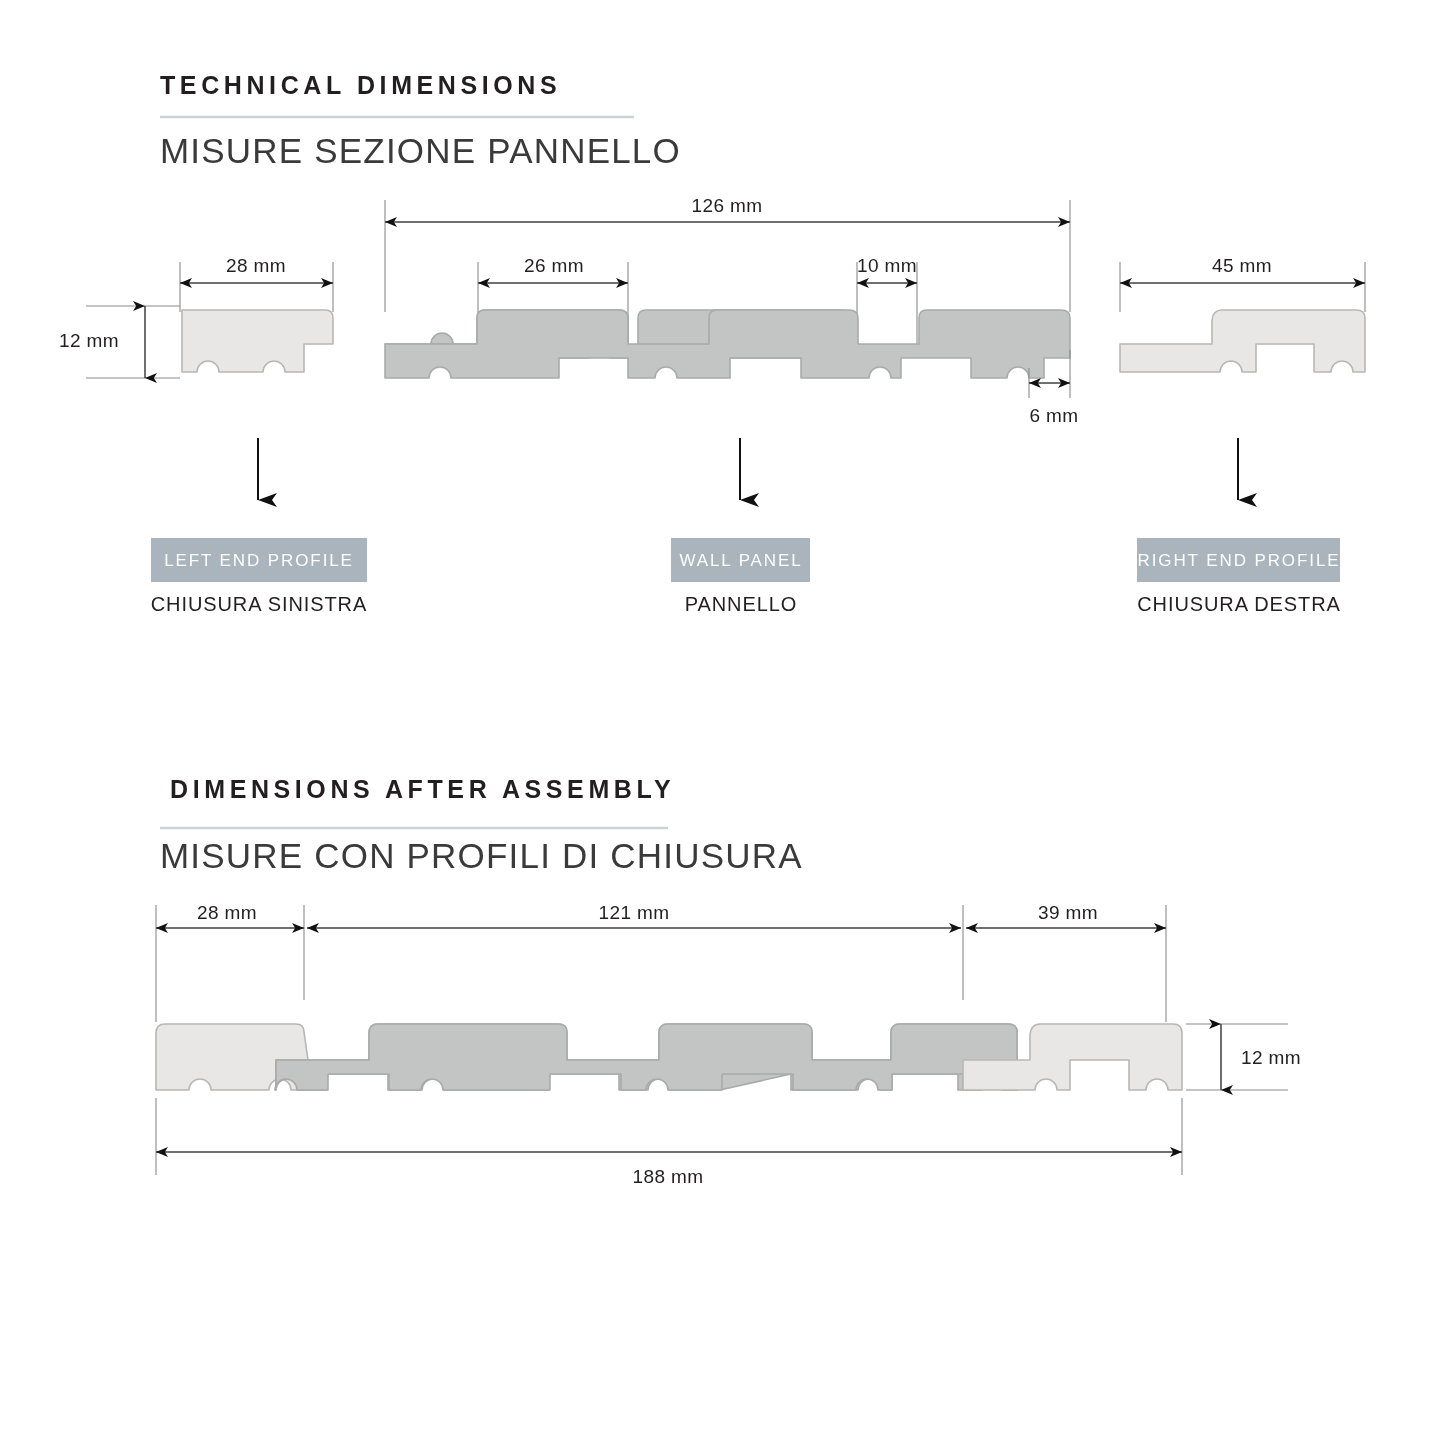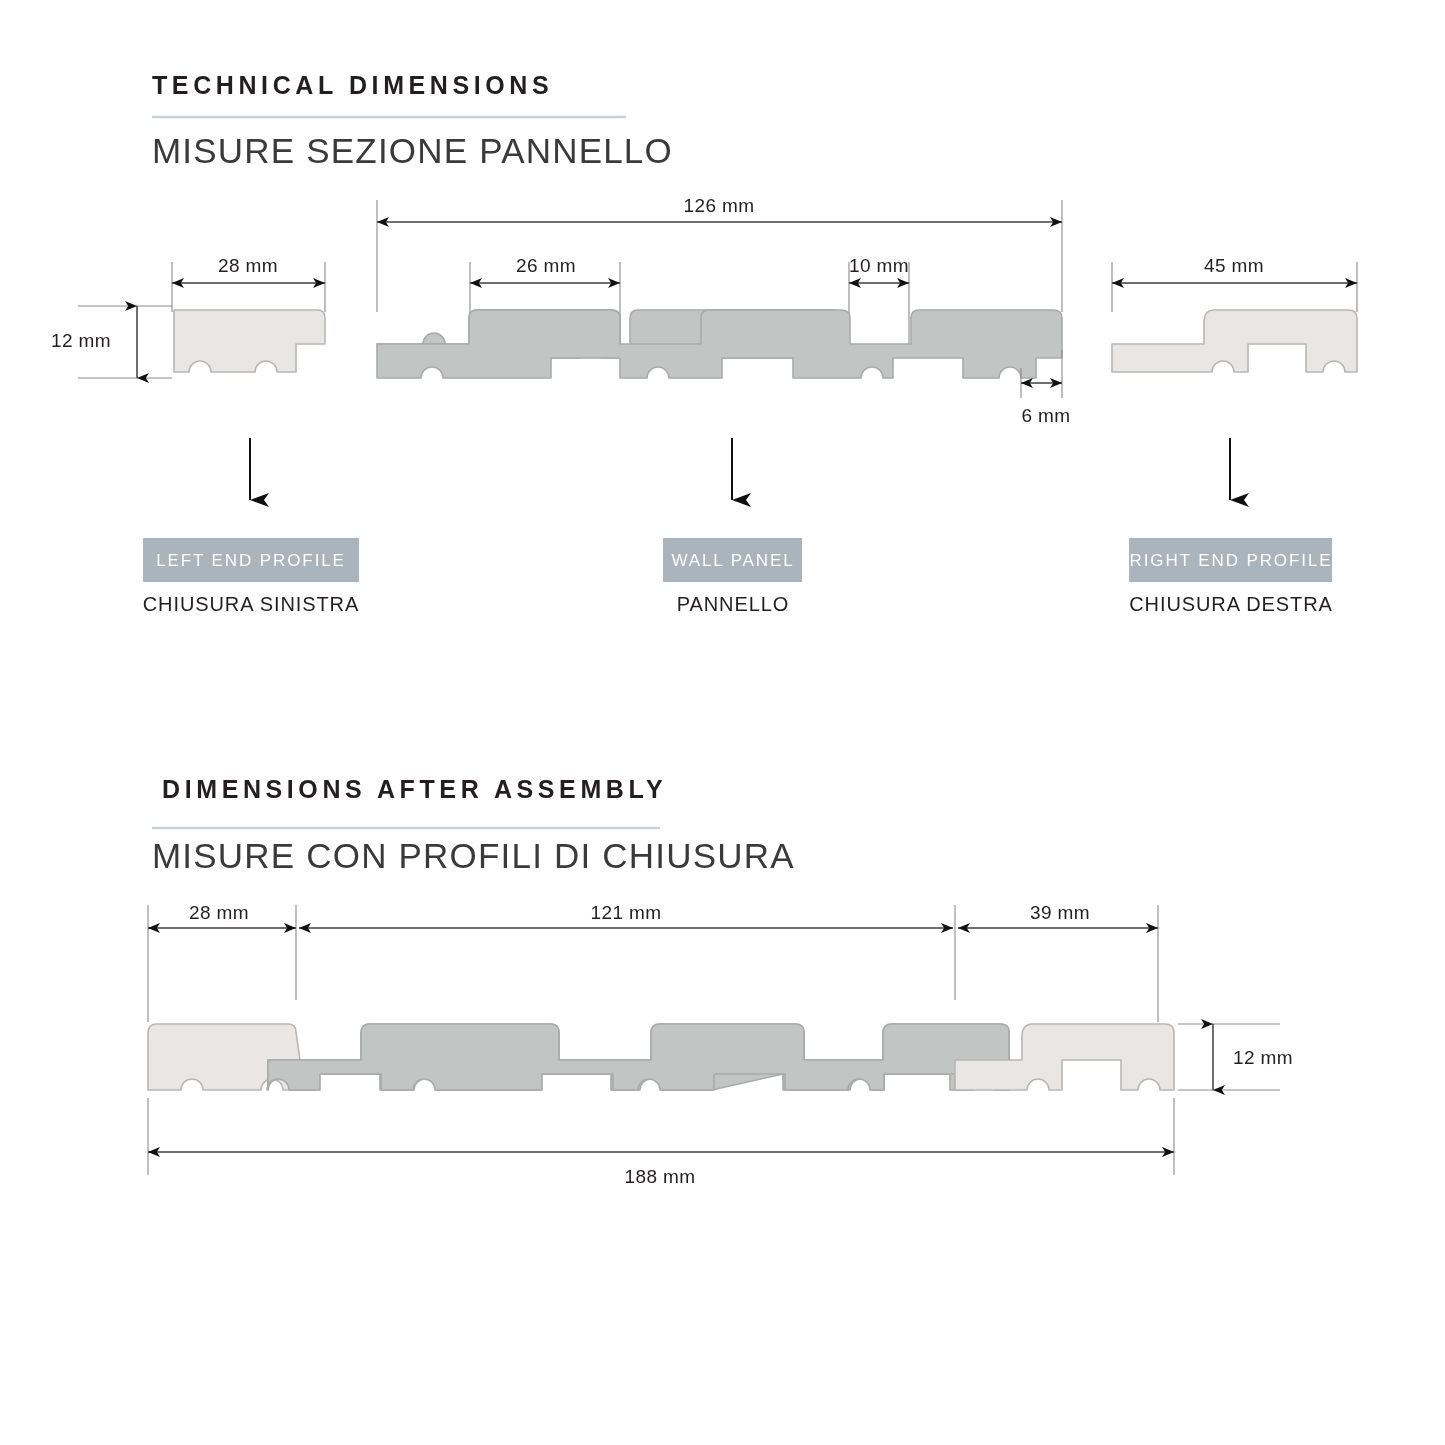--- a/index.html
+++ b/index.html
@@ -4,21 +4,21 @@
 <title>Technical Dimensions</title>
 <style>
   html,body{margin:0;padding:0;background:#ffffff;}
   body{
     width:1445px;height:1445px;
     font-family:"Liberation Sans","DejaVu Sans",sans-serif;
     color:#231f20;
     position:relative;
     overflow:hidden;
   }
-  #stage{position:absolute;left:0;top:0;width:1254px;height:1445px;}
+  #stage{position:absolute;left:8px;top:0;width:1254px;height:1445px;}
   svg{display:block;}
 
   .h-en{
     font-family:"Liberation Sans","DejaVu Sans",sans-serif;
     font-size:25px;
     letter-spacing:4.6px;
     font-weight:600;
     fill:#231f20;
   }
   .h-it{

